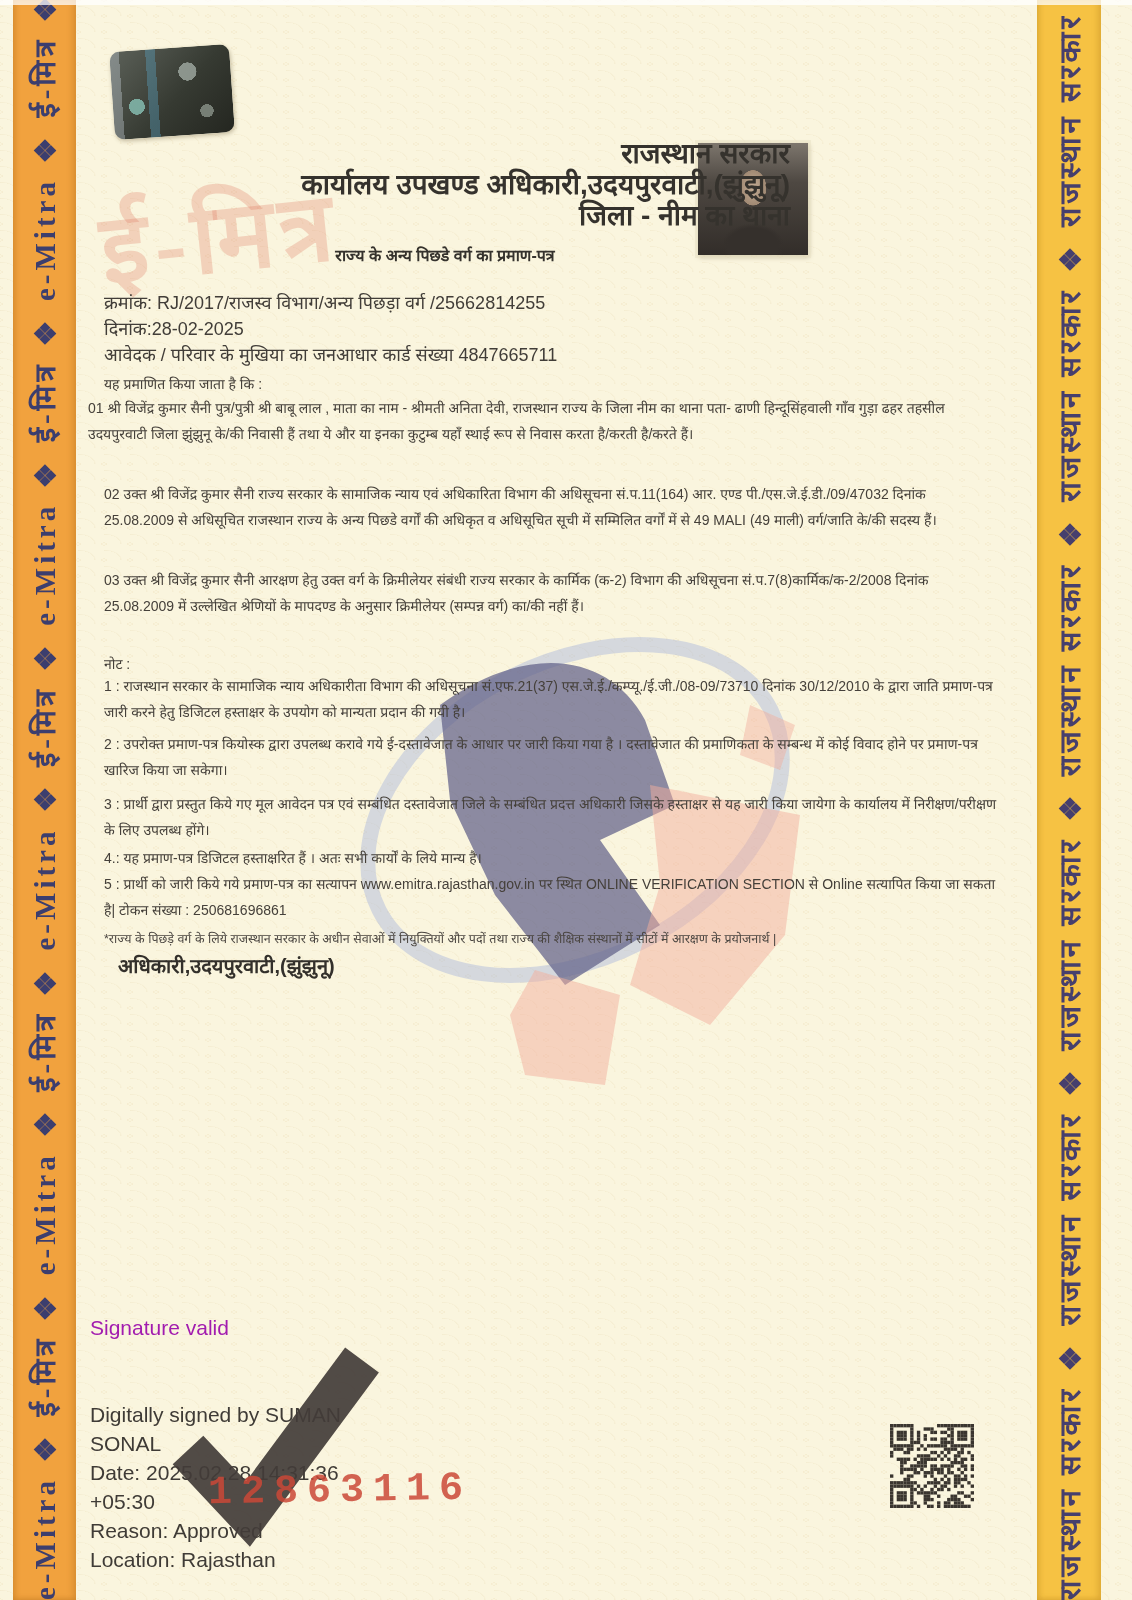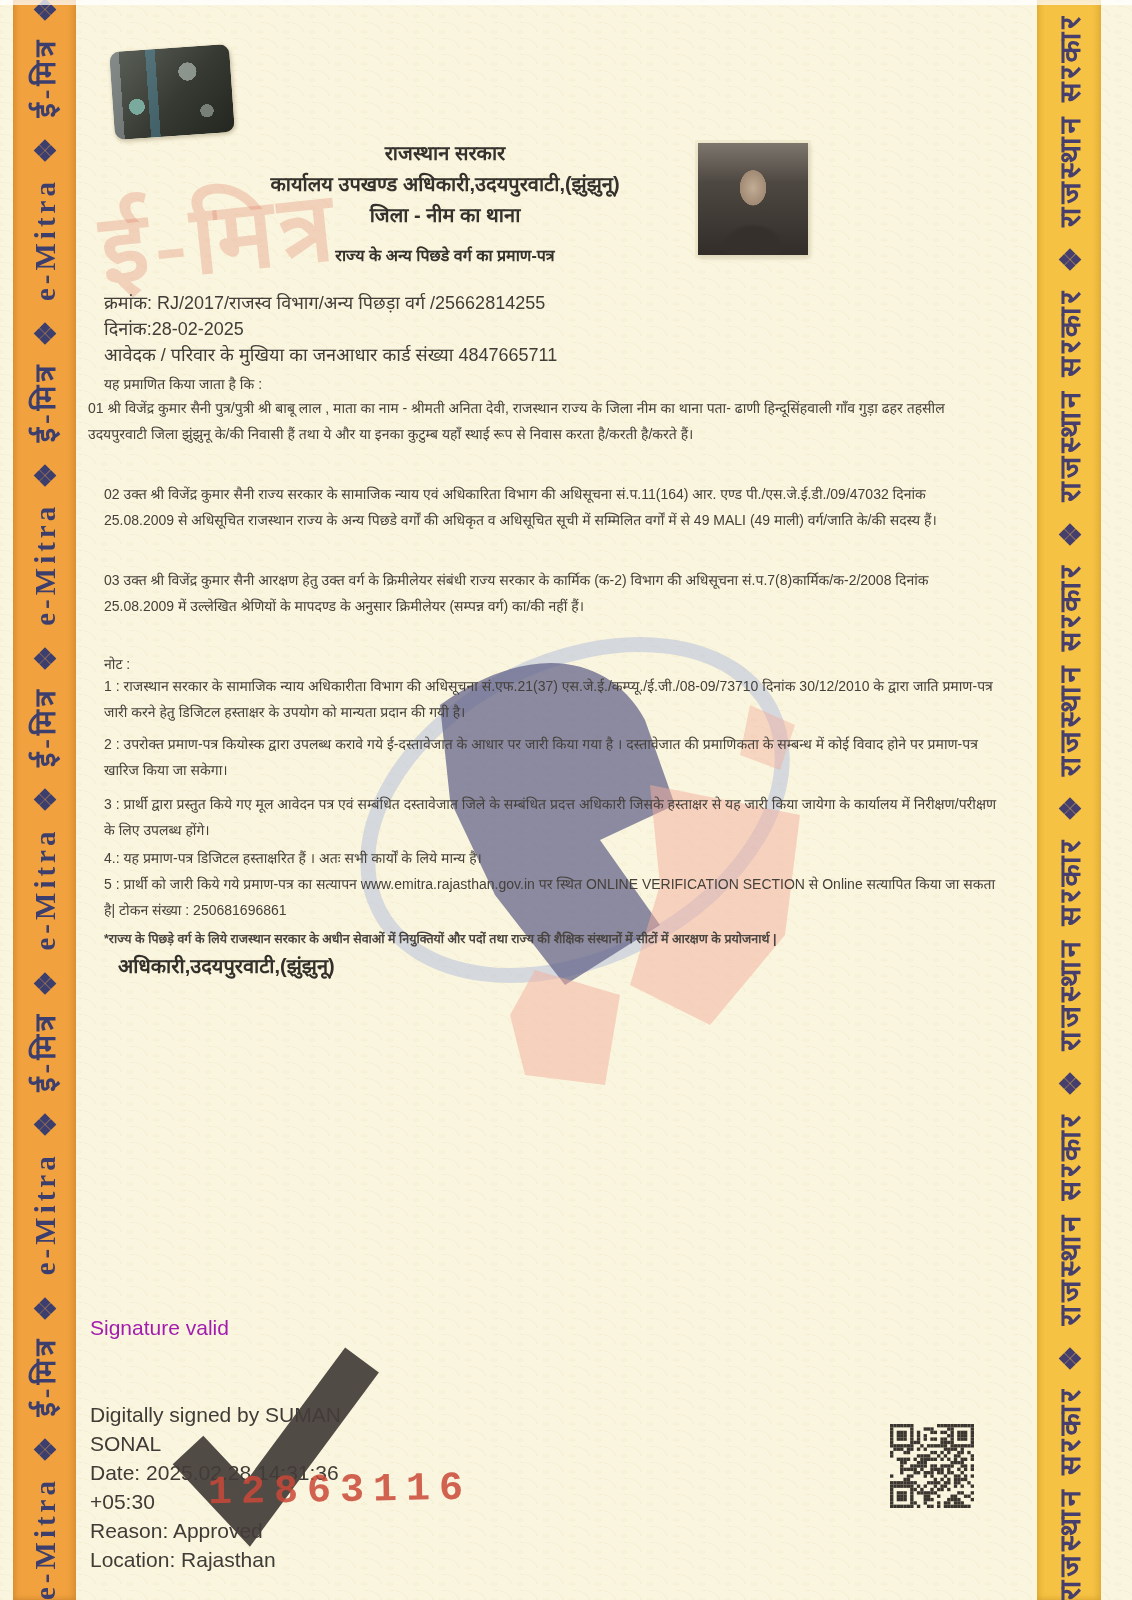--- a/index.html
+++ b/index.html
@@ -51,21 +51,21 @@
     position:absolute;left:698px;top:143px;width:110px;height:112px;z-index:2;
     background:
       radial-gradient(ellipse 21px 28px at 50% 40%, #c3ac95 0%, #a18a74 62%, transparent 64%),
       radial-gradient(ellipse 42px 30px at 50% 92%, #35302c 0%, #35302c 60%, transparent 75%),
       linear-gradient(180deg,#7d766d 0%,#4e4842 35%,#322d29 100%);
     box-shadow:0 0 0 3px rgba(235,228,200,.6), 1px 2px 5px rgba(80,60,20,.35);
   }
   
   .tb{position:absolute;z-index:2;}
   .header{left:100px;top:138px;width:690px;text-align:center;font-weight:bold;color:#35322d;}
-  .header .h-line{font-size:20px;line-height:31px;}
+  .header .h-line{font-size:28px;line-height:31px;text-align:right;}
   .header .h-sub{font-size:16px;line-height:26px;margin-top:12px;}
   .meta{left:104px;top:290px;width:880px;font-size:18px;line-height:26px;color:#413d38;}
   .para{width:884px;font-size:14px;line-height:25.5px;color:#45403a;text-align:left;}
   .small-note{width:900px;}
   .footnote{font-size:12.5px;color:#4a4540;width:900px;}
   .officer{font-weight:bold;font-size:20px;color:#33302b;}
   
   .sig-valid{left:90px;top:1316px;font-size:21px;color:#a21caf;}
   .sig-block{left:90px;top:1400px;font-size:21px;line-height:29px;color:#3f3b36;width:340px;}
   .checkmark{position:absolute;left:150px;top:1322px;z-index:3;}
@@ -123,21 +123,21 @@
   <div class="tb para" style="left:88px;top:396px;">01   श्री विजेंद्र कुमार सैनी पुत्र/पुत्री श्री बाबू लाल , माता का नाम - श्रीमती अनिता देवी, राजस्थान राज्य के जिला नीम का थाना पता- ढाणी हिन्दूसिंहवाली गाँव गुड़ा ढहर तहसील उदयपुरवाटी जिला झुंझुनू के/की निवासी हैं तथा ये और या इनका कुटुम्ब यहाँ स्थाई रूप से निवास करता है/करती है/करते हैं।</div>
   <div class="tb para" style="left:104px;top:482px;">02   उक्त श्री विजेंद्र कुमार सैनी राज्य सरकार के सामाजिक न्याय एवं अधिकारिता विभाग की अधिसूचना सं.प.11(164) आर. एण्ड पी./एस.जे.ई.डी./09/47032 दिनांक 25.08.2009 से अधिसूचित राजस्थान राज्य के अन्य पिछडे वर्गों की अधिकृत व अधिसूचित सूची में सम्मिलित वर्गों में से 49 MALI (49 माली) वर्ग/जाति के/की सदस्य हैं।</div>
   <div class="tb para" style="left:104px;top:568px;">03   उक्त श्री विजेंद्र कुमार सैनी आरक्षण हेतु उक्त वर्ग के क्रिमीलेयर संबंधी राज्य सरकार के कार्मिक (क-2) विभाग की अधिसूचना सं.प.7(8)कार्मिक/क-2/2008 दिनांक 25.08.2009 में उल्लेखित श्रेणियों के मापदण्ड के अनुसार क्रिमीलेयर (सम्पन्न वर्ग) का/की नहीं हैं।</div>
 
   <div class="tb para" style="left:104px;top:652px;">नोट :</div>
   <div class="tb para small-note" style="left:104px;top:674px;">1 : राजस्थान सरकार के सामाजिक न्याय अधिकारीता विभाग की अधिसूचना सं.एफ.21(37) एस.जे.ई./कम्प्यू./ई.जी./08-09/73710 दिनांक 30/12/2010 के द्वारा जाति प्रमाण-पत्र जारी करने हेतु डिजिटल हस्ताक्षर के उपयोग को मान्यता प्रदान की गयी है।</div>
   <div class="tb para small-note" style="left:104px;top:732px;">2 : उपरोक्त प्रमाण-पत्र कियोस्क द्वारा उपलब्ध करावे गये ई-दस्तावेजात के आधार पर जारी किया गया है । दस्तावेजात की प्रमाणिकता के सम्बन्ध में कोई विवाद होने पर प्रमाण-पत्र खारिज किया जा सकेगा।</div>
   <div class="tb para small-note" style="left:104px;top:792px;">3 : प्रार्थी द्वारा प्रस्तुत किये गए मूल आवेदन पत्र एवं सम्बंधित दस्तावेजात जिले के सम्बंधित प्रदत्त अधिकारी जिसके हस्ताक्षर से यह जारी किया जायेगा के कार्यालय में निरीक्षण/परीक्षण के लिए उपलब्ध होंगे।</div>
   <div class="tb para small-note" style="left:104px;top:846px;">4.: यह प्रमाण-पत्र डिजिटल हस्ताक्षरित हैं । अतः सभी कार्यों के लिये मान्य है।</div>
   <div class="tb para small-note" style="left:104px;top:872px;">5 : प्रार्थी को जारी किये गये प्रमाण-पत्र का सत्यापन www.emitra.rajasthan.gov.in पर स्थित ONLINE VERIFICATION SECTION से Online सत्यापित किया जा सकता है| टोकन संख्या : 250681696861</div>
-  <div class="tb footnote" style="left:104px;top:930px;font-weight:bold;">*राज्य के पिछड़े वर्ग के लिये राजस्थान सरकार के अधीन सेवाओं में नियुक्तियों और पदों तथा राज्य की शैक्षिक संस्थानों में सीटों में आरक्षण के प्रयोजनार्थ |</div>
+  <div class="tb footnote" style="left:104px;top:930px;">*राज्य के पिछड़े वर्ग के लिये राजस्थान सरकार के अधीन सेवाओं में नियुक्तियों और पदों तथा राज्य की शैक्षिक संस्थानों में सीटों में आरक्षण के प्रयोजनार्थ |</div>
 
   <div class="tb officer" style="left:118px;top:952px;">अधिकारी,उदयपुरवाटी,(झुंझुनू)</div>
 
   <div class="tb sig-valid">Signature valid</div>
   <div class="tb sig-block">
     <div>Digitally signed by SUMAN</div>
     <div>SONAL</div>
     <div>Date: 2025.02.28 14:31:36</div>
     <div>+05:30</div>
     <div>Reason: Approved</div>

